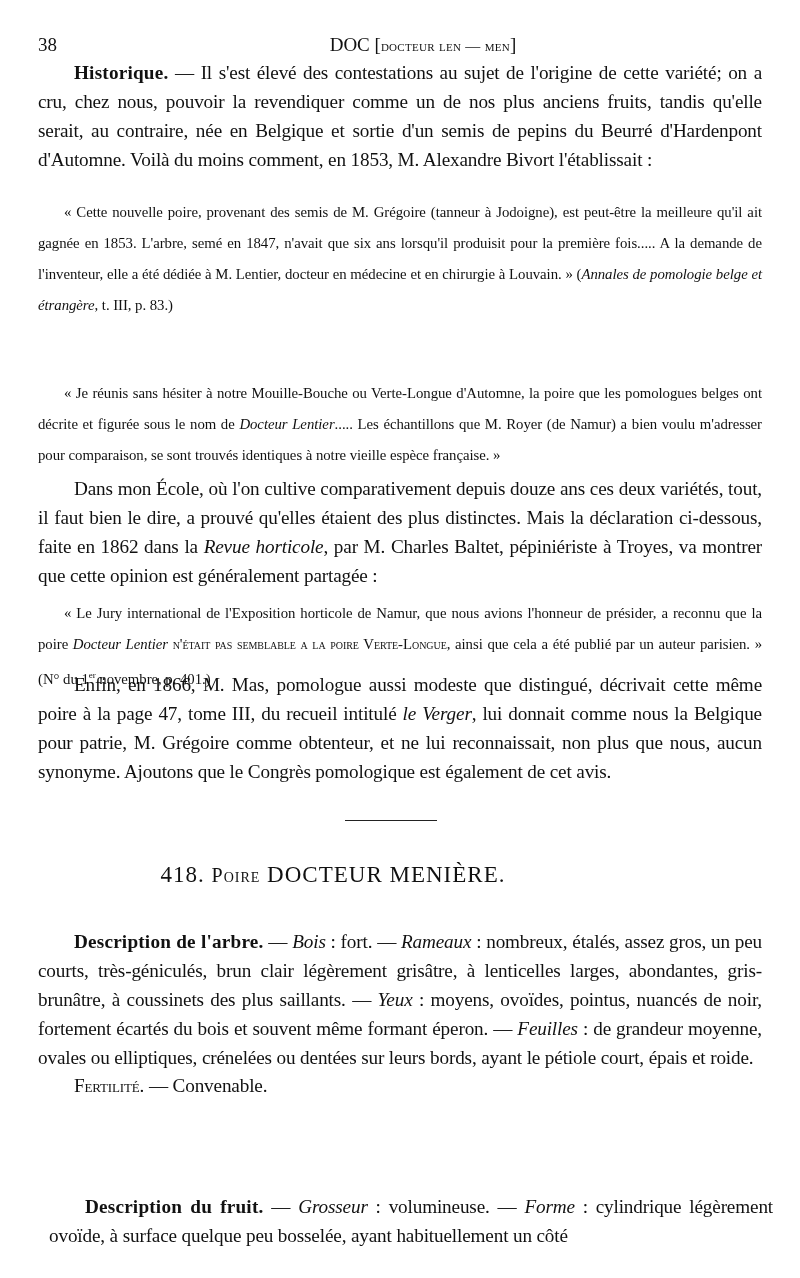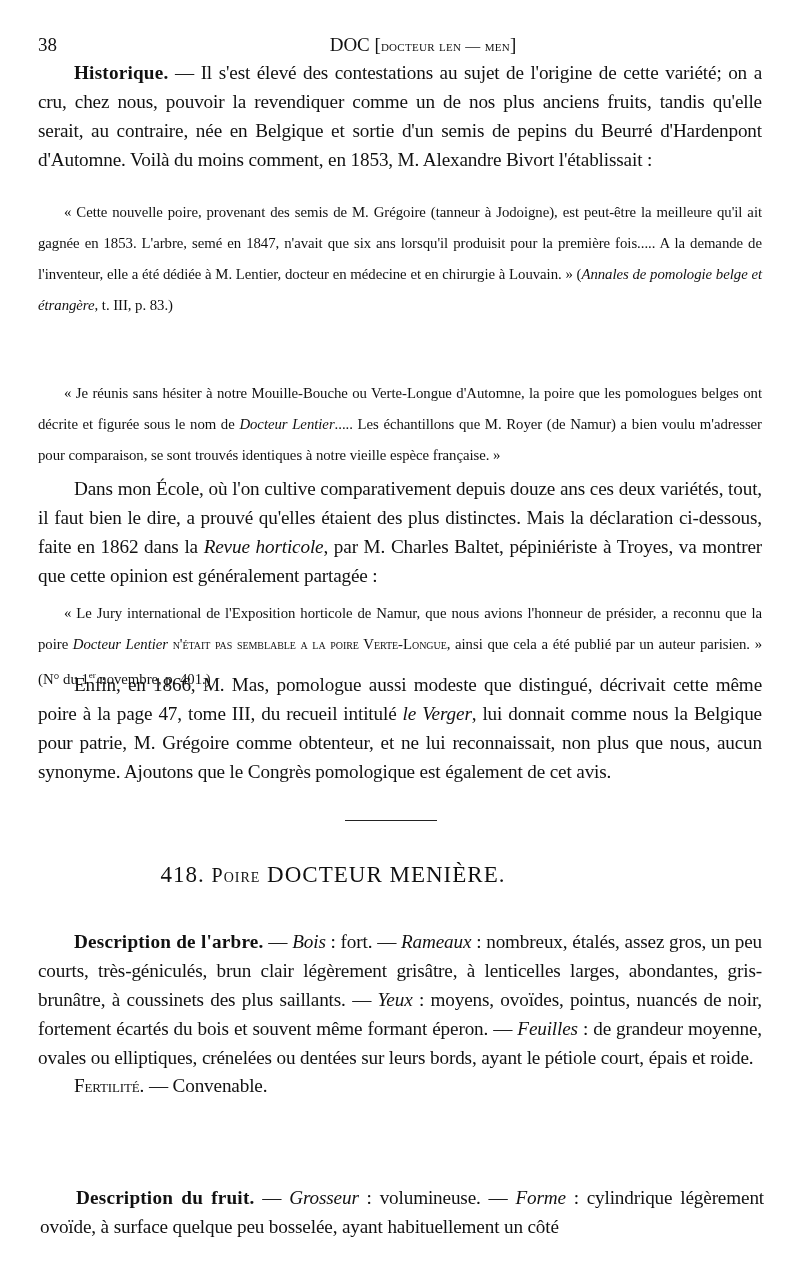--- a/index.html
+++ b/index.html
@@ -52,15 +52,15 @@
 
   <div class="rule"></div>
 
   <div class="section-title"><span>418.</span> <span class="sc">Poire</span> <span>DOCTEUR MENIÈRE.</span></div>
 
   <p class="block body-text indent" style="top:927px;margin:0;"><span class="bold-lead">Description de l'arbre.</span><span> — </span><i>Bois</i><span> : fort. — </span><i>Rameaux</i><span> : nombreux, étalés, assez gros, un peu courts, très-géniculés, brun clair légèrement grisâtre, à lenticelles larges, abondantes, gris-brunâtre, à coussinets des plus saillants. — </span><i>Yeux</i><span> : moyens, ovoïdes, pointus, nuancés de noir, fortement écartés du bois et souvent même formant éperon. — </span><i>Feuilles</i><span> : de grandeur moyenne, ovales ou elliptiques, crénelées ou dentées sur leurs bords, ayant le pétiole court, épais et roide.</span></p>
 
   <p class="block body-text indent" style="top:1071px;margin:0;"><span class="sc">Fertilité.</span><span> — Convenable.</span></p>
 
 
-  <p class="block body-text indent" style="top:1181px;margin:2px;"><span class="bold-lead">Description du fruit.</span><span> — </span><i>Grosseur</i><span> : volumineuse. — </span><i>Forme</i><span> : cylindrique légèrement ovoïde, à surface quelque peu bosselée, ayant habituellement un côté</span></p>
+  <p class="block body-text indent" style="top:1181px;margin:11px;"><span class="bold-lead">Description du fruit.</span><span> — </span><i>Grosseur</i><span> : volumineuse. — </span><i>Forme</i><span> : cylindrique légèrement ovoïde, à surface quelque peu bosselée, ayant habituellement un côté</span></p>
 
 </div>
 
 </body></html>

